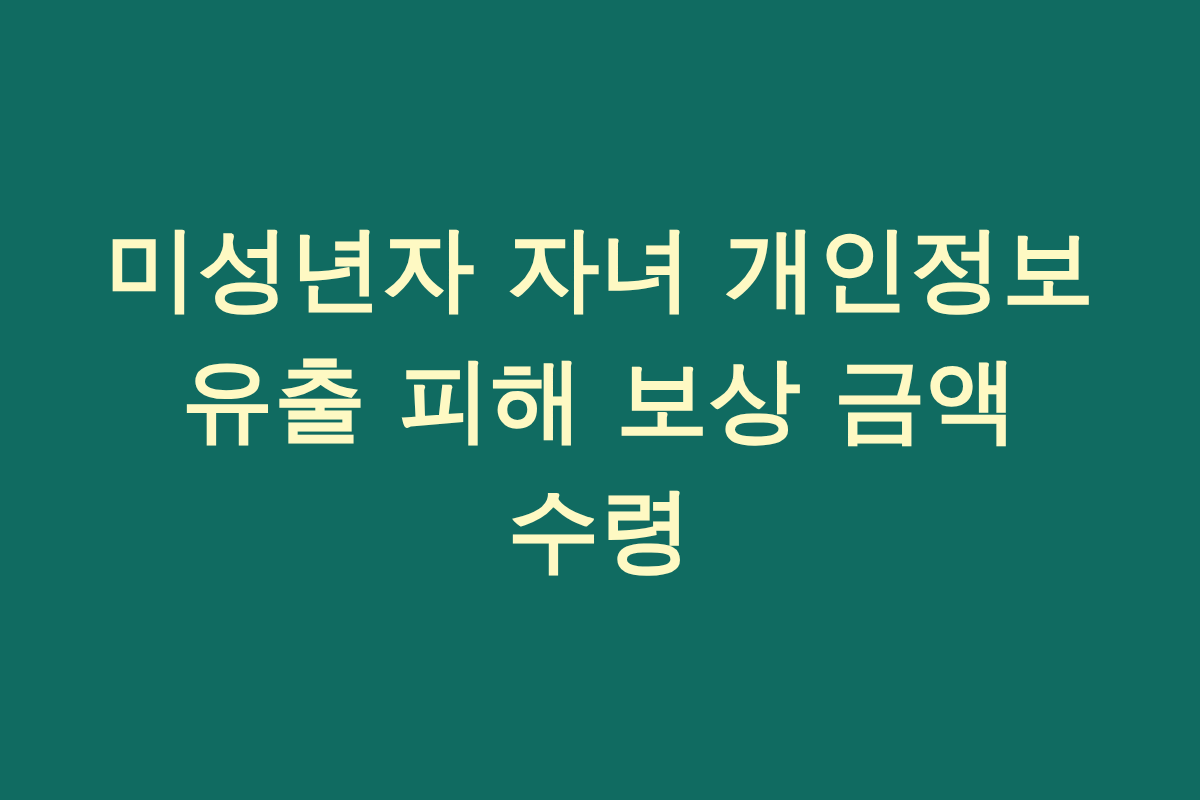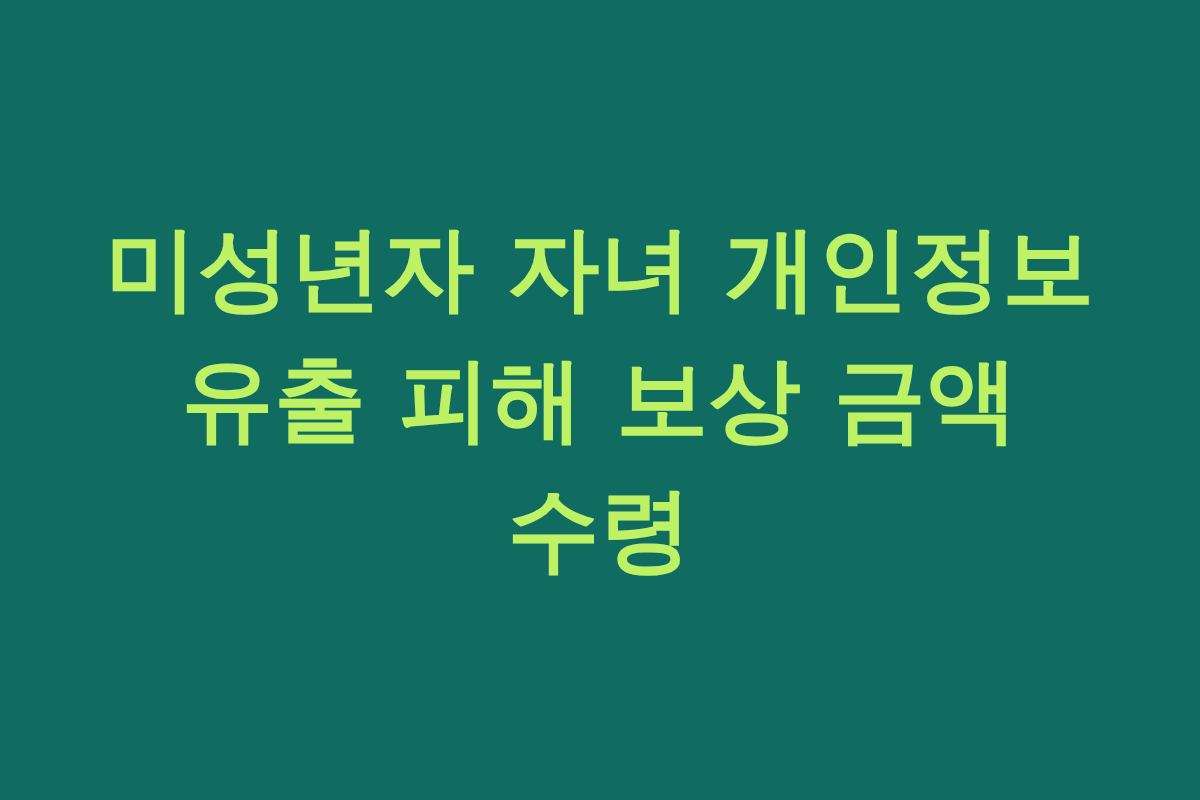--- a/index.html
+++ b/index.html
@@ -48,17 +48,17 @@
     text-align: center;
   }
 </style>
 </head>
 <body>
 
 <div id="banner-card" style="background-color: rgb(16, 107, 97);">
 
   <div id="headline-block">
 
-    <h1 id="headline-text" style="color: #bef264;">미성년자 자녀 개인정보 유출 피해 보상 금액 수령</h1>
+    <h1 id="headline-text" style="color: #fef9c3;">미성년자 자녀 개인정보 유출 피해 보상 금액 수령</h1>
 
   </div>
 
 </div>
 
 </body></html>

